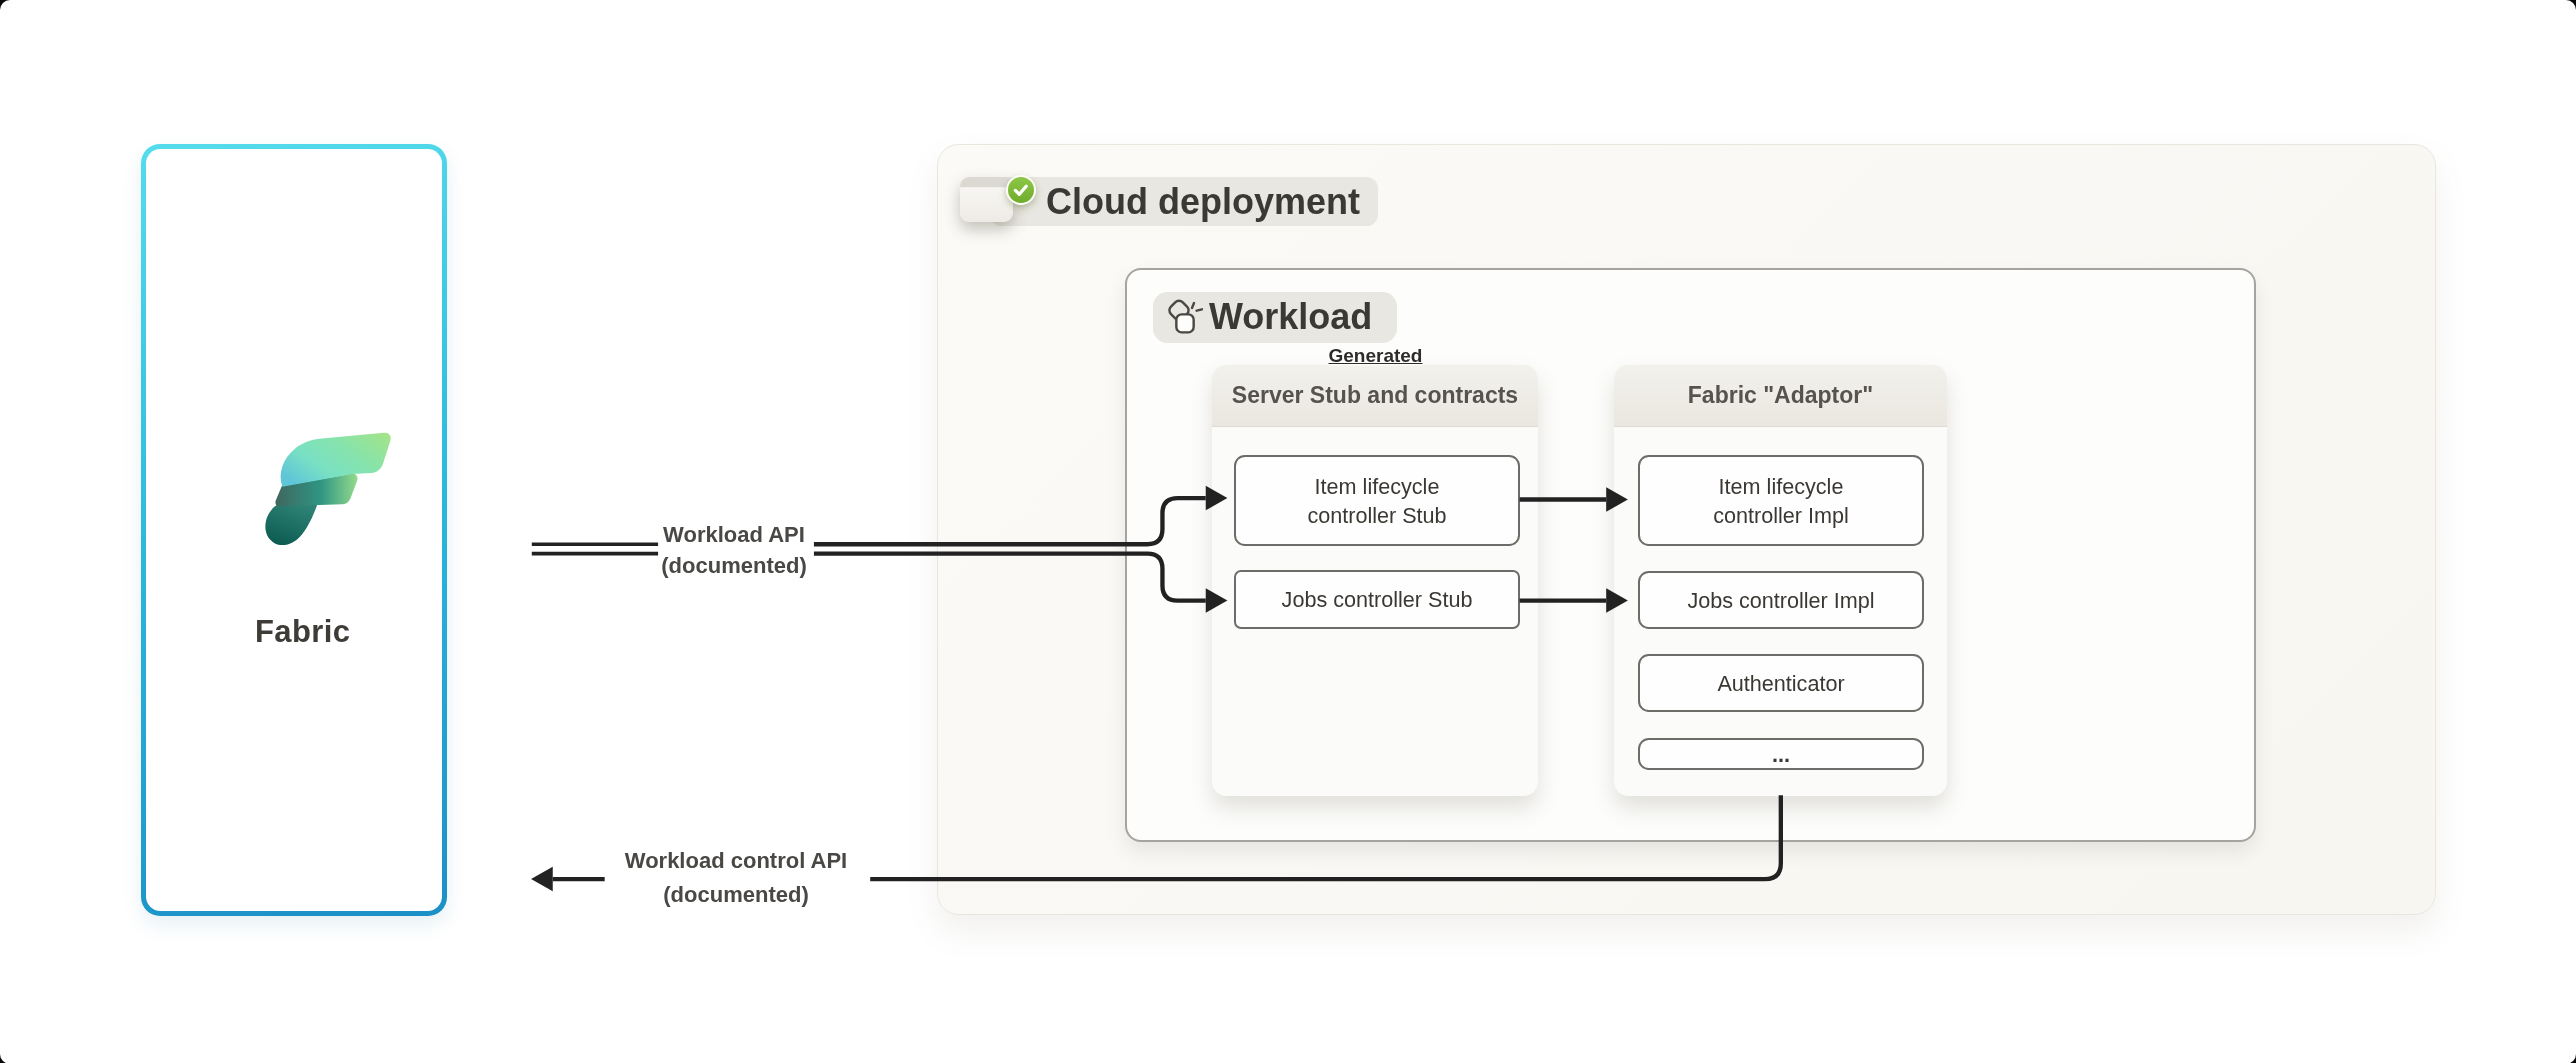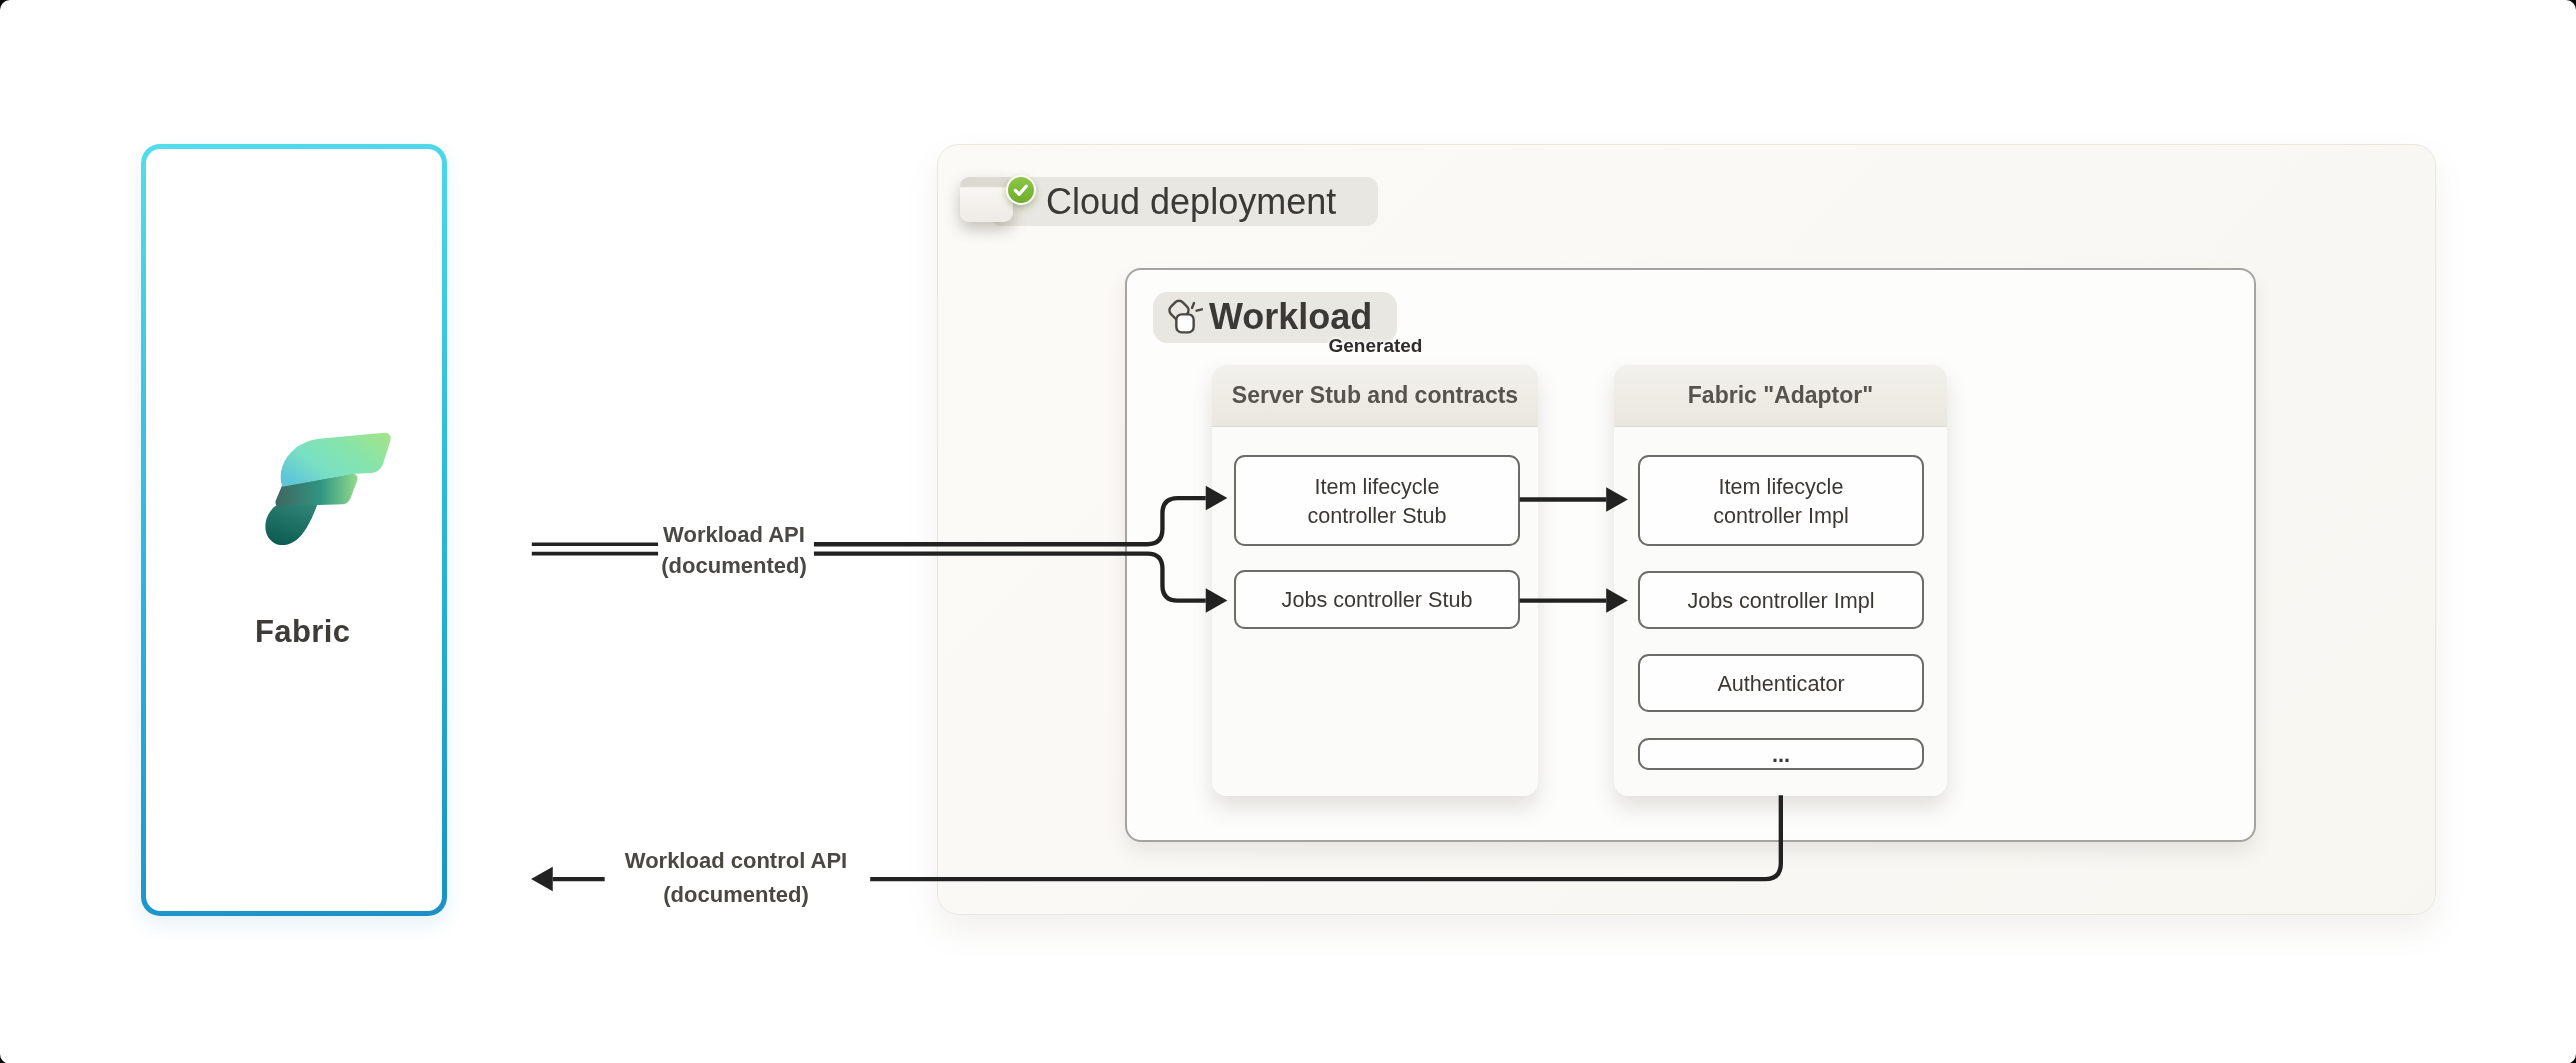--- a/index.html
+++ b/index.html
@@ -37,21 +37,21 @@
   .cloud-panel{
     position:absolute;left:937px;top:144px;width:1499px;height:771px;
     background:linear-gradient(135deg,#fbfaf7 0%,#f7f6f1 100%);
     border:1.4px solid #e9e6de;border-radius:21.6px;box-sizing:border-box;
     box-shadow:0 16px 32px rgba(120,110,85,.10);
   }
   .cloud-pill{
     position:absolute;left:52px;top:32px;width:388px;height:49px;
     background:#e9e7e1;border-radius:11.5px;
     display:flex;align-items:center;padding-left:56px;box-sizing:border-box;
-    font-size:36px;font-weight:400;color:#3b3936;
+    font-size:36px;font-weight:700;color:#3b3936;
   }
   .toggle-card{
     position:absolute;left:21.6px;top:32px;width:53px;height:45px;
     border-radius:9.4px;
     background:linear-gradient(180deg,#dcd9d3 0%,#dcd9d3 21%,#f8f6f2 24%,#eeebe6 100%);
     box-shadow:0 7.2px 14.4px rgba(70,62,48,.30);
   }
   .check-badge{
     position:absolute;left:68px;top:30px;width:26px;height:26px;border-radius:50%;
     background:linear-gradient(180deg,#8dc746 0%,#6fab2c 100%);
@@ -67,23 +67,24 @@
     box-shadow:0 10px 20px rgba(0,0,0,.08);
   }
   .workload-pill{
     position:absolute;left:26px;top:21.6px;height:51px;
     background:#e9e7e1;border-radius:14.4px;
     display:flex;align-items:center;gap:6px;
     padding:0 24.5px 0 10px;
     font-size:36px;font-weight:600;color:#3b3936;
   }
   .generated{
-    position:absolute;left:169px;top:65px;width:159px;text-align:center;
+    position:absolute;left:169px;top:75px;width:159px;text-align:center;
     font-size:19px;font-weight:700;color:#2e2c29;z-index:5;
     text-shadow:0 0 3.6px #fff,0 0 3.6px #fff,0 0 5.8px #fff;
+    text-decoration:underline;
   }
 
   .col{
     position:absolute;border-radius:14.4px;background:#fbfbf9;
     box-shadow:0 11.5px 21.6px rgba(100,92,72,.18);
     overflow:hidden;
   }
   .col-header{
     height:61px;display:flex;align-items:center;justify-content:center;
     background:linear-gradient(180deg,#f3f1ec 0%,#e9e7df 100%);
@@ -185,21 +186,21 @@
 
       <div class="generated">Generated</div>
 
       <div class="col col-stub">
         <div class="col-header">Server Stub and contracts</div>
       </div>
       <div class="ibox ibox-s1" style="left:107px;top:185px;">
         <div>Item lifecycle</div>
         <div>controller Stub</div>
       </div>
-      <div class="ibox ibox-s2" style="left:107px;top:300px;">
+      <div class="ibox ibox-s2" style="left:107px;top:300px;border-radius:7px;">
         <div>Jobs controller Stub</div>
       </div>
 
       <div class="col col-adaptor">
         <div class="col-header">Fabric "Adaptor"</div>
       </div>
       <div class="ibox ibox-a1" style="left:511px;top:185px;">
         <div>Item lifecycle</div>
         <div>controller Impl</div>
       </div>

